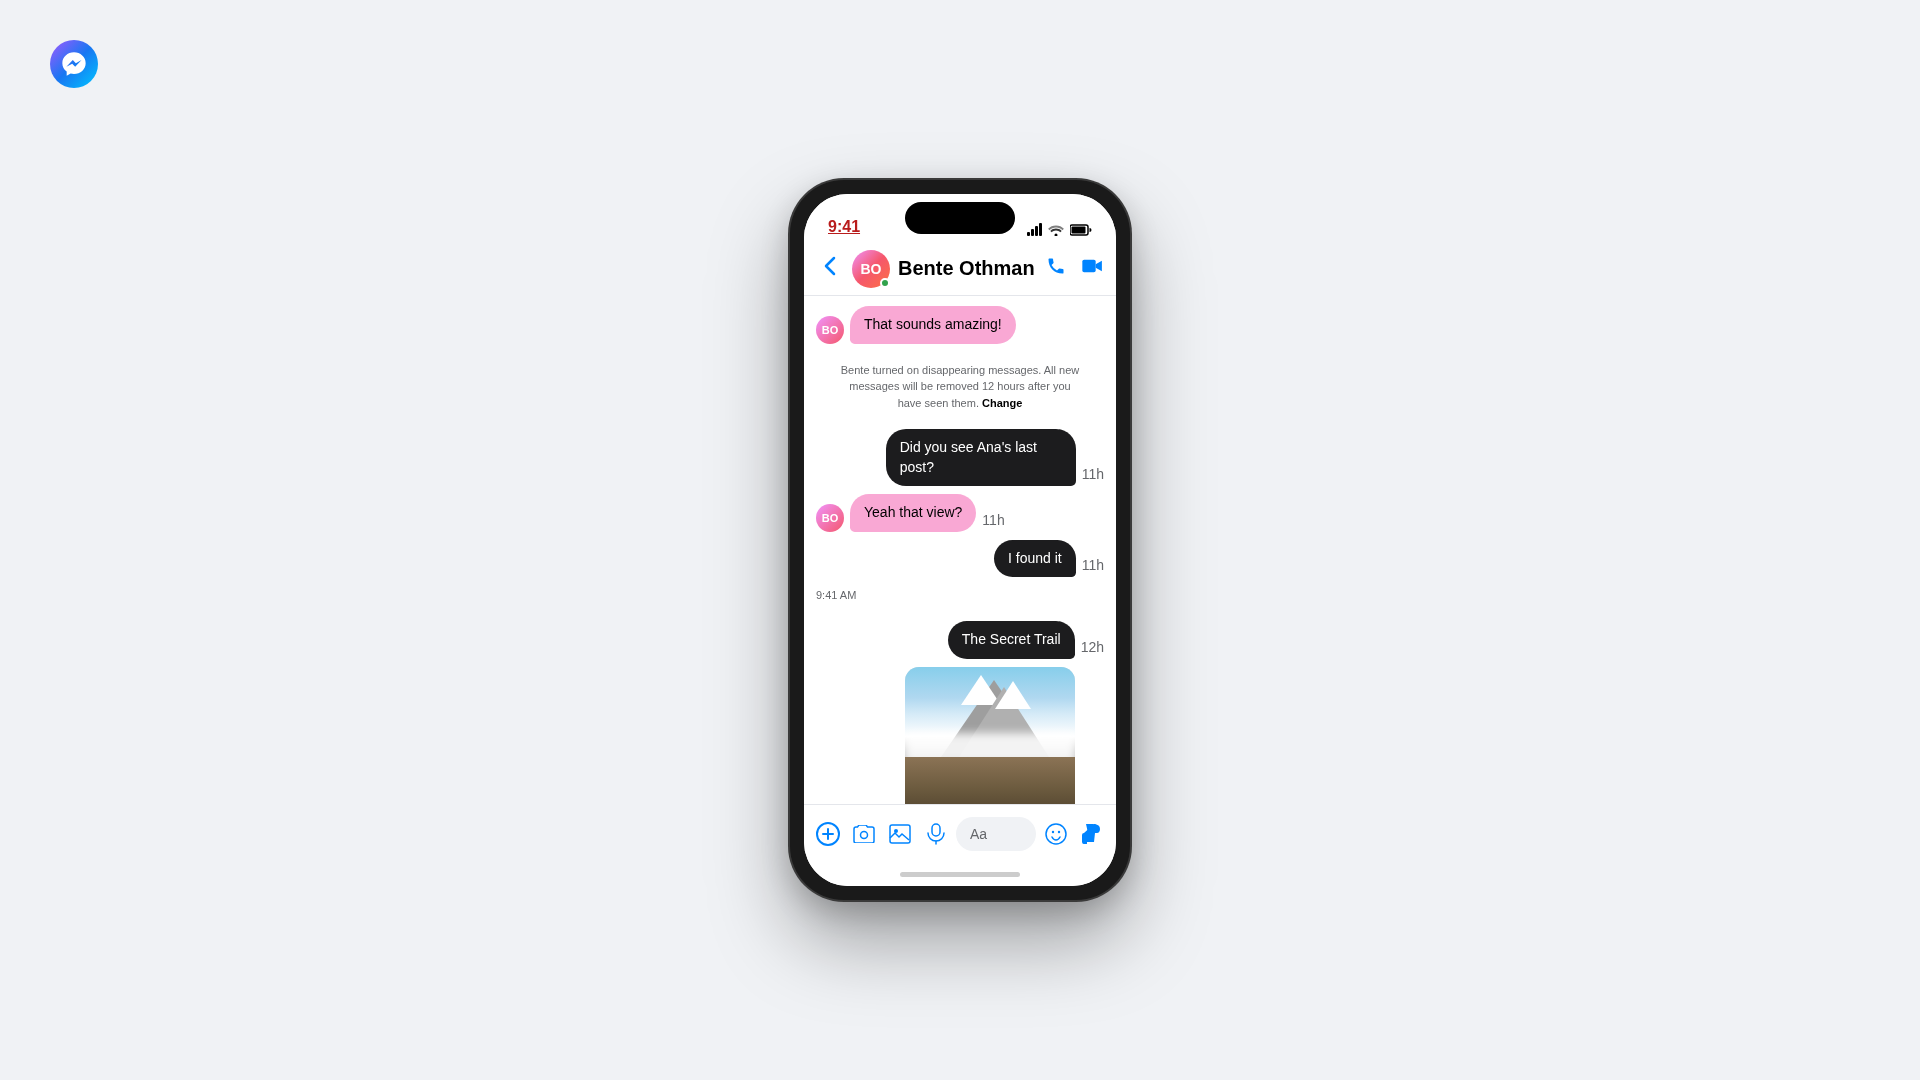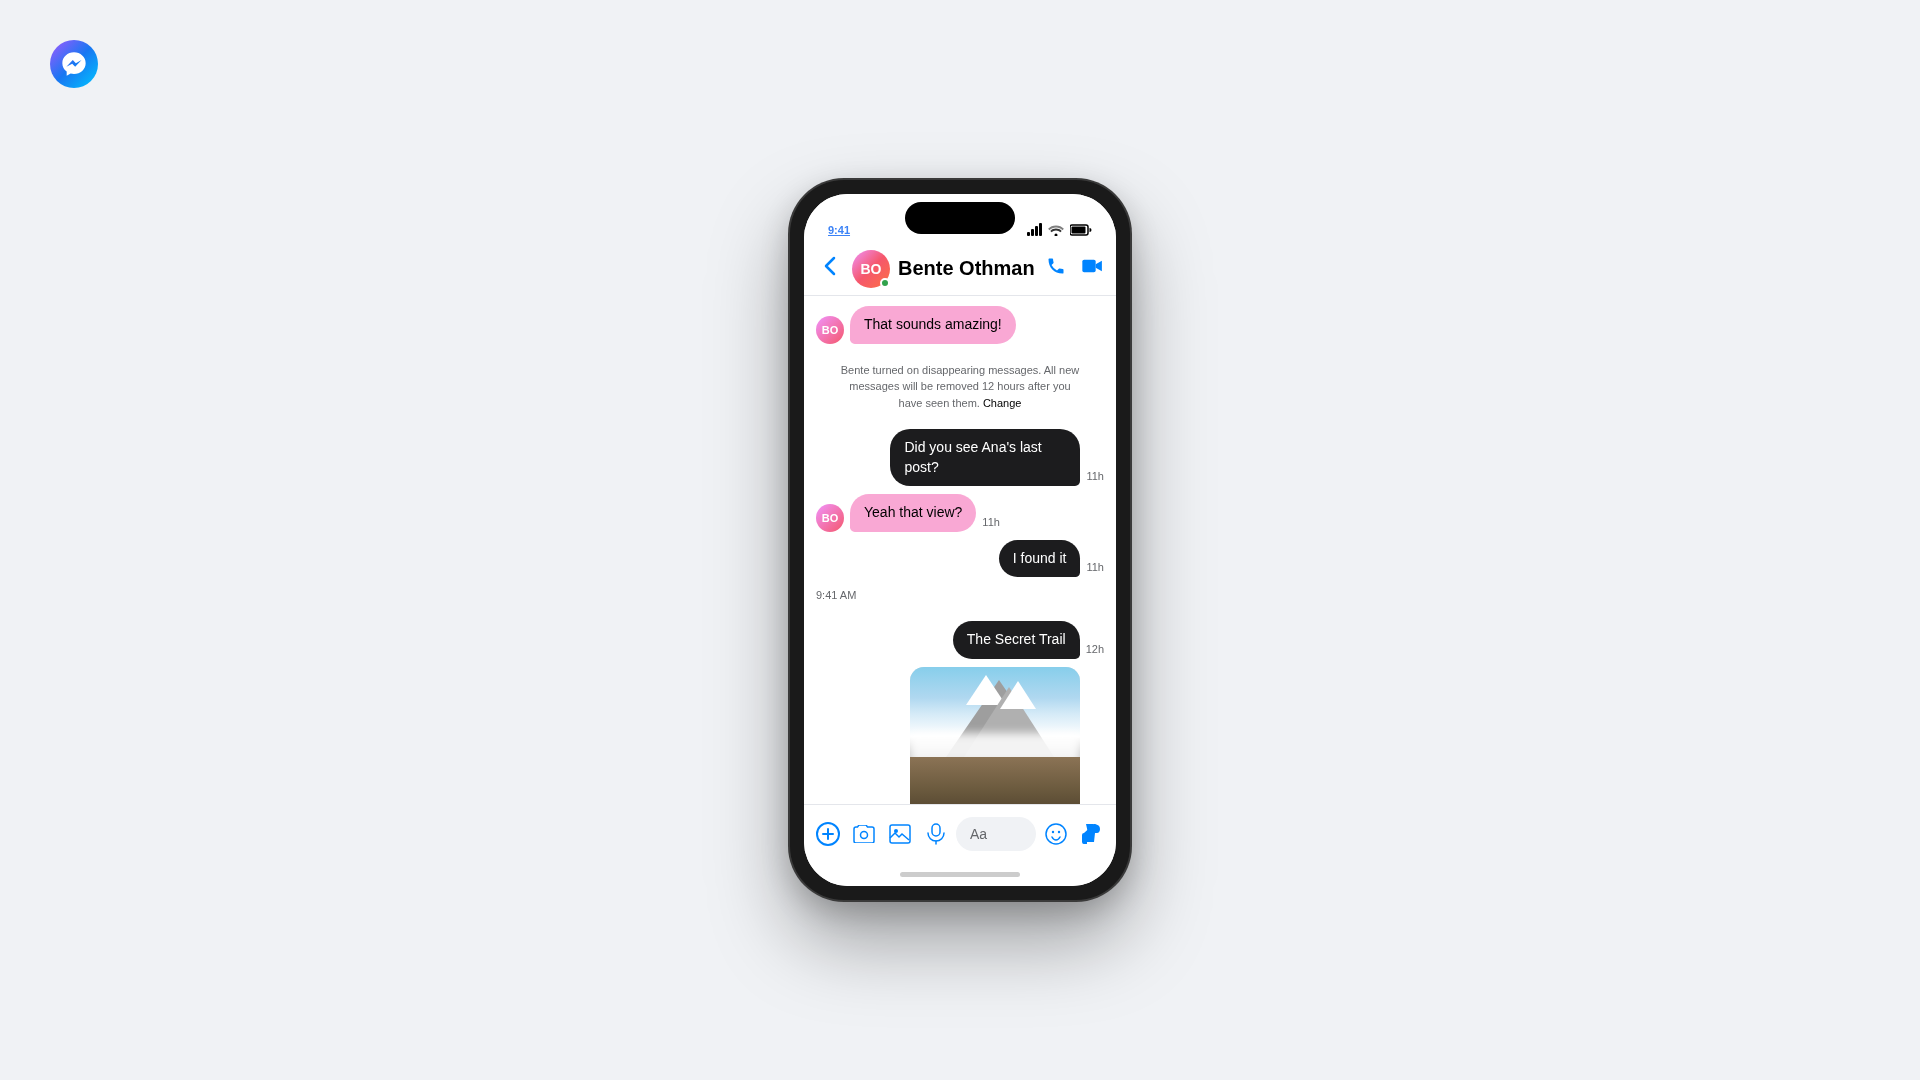--- a/index.html
+++ b/index.html
@@ -76,23 +76,23 @@
       height: 48px;
       background: #fff;
       display: flex;
       align-items: flex-end;
       justify-content: space-between;
       padding: 0 24px 6px;
       position: relative;
       z-index: 5;
     }
     .status-time {
-      font-size: 11px;
+      font-size: 16px;
       font-weight: 600;
-      color: #3b82f6;
+      color: #b91c1c;
       text-decoration: underline;
     }
     .status-icons {
       display: flex;
       align-items: center;
       gap: 6px;
     }
     .signal-bars {
       display: flex;
       align-items: flex-end;
@@ -178,21 +178,21 @@
     
     .system-notice {
       text-align: center;
       font-size: 11px;
       color: #65676b;
       line-height: 1.5;
       padding: 8px 20px;
       margin: 4px 0;
     }
     .system-notice .change-link {
-      font-weight: 400;
+      font-weight: 700;
       color: #000;
       text-align: right;
     }
 
     
     .timestamp-center {
       text-align: left;
       font-size: 11px;
       color: #65676b;
       margin: 6px 0 14px;
@@ -239,21 +239,21 @@
       color: #fff;
       border-bottom-right-radius: 5px;
     }
     .msg-bubble.light-gray {
       background: #f9a8d4;
       color: #000;
       border-bottom-left-radius: 5px;
     }
 
     .msg-time {
-      font-size: 11px;
+      font-size: 14px;
       color: #65676b;
       align-self: flex-end;
       margin-bottom: 4px;
       flex-shrink: 0;
     }
 
     
     .msg-image {
       width: 170px;
       height: 155px;

